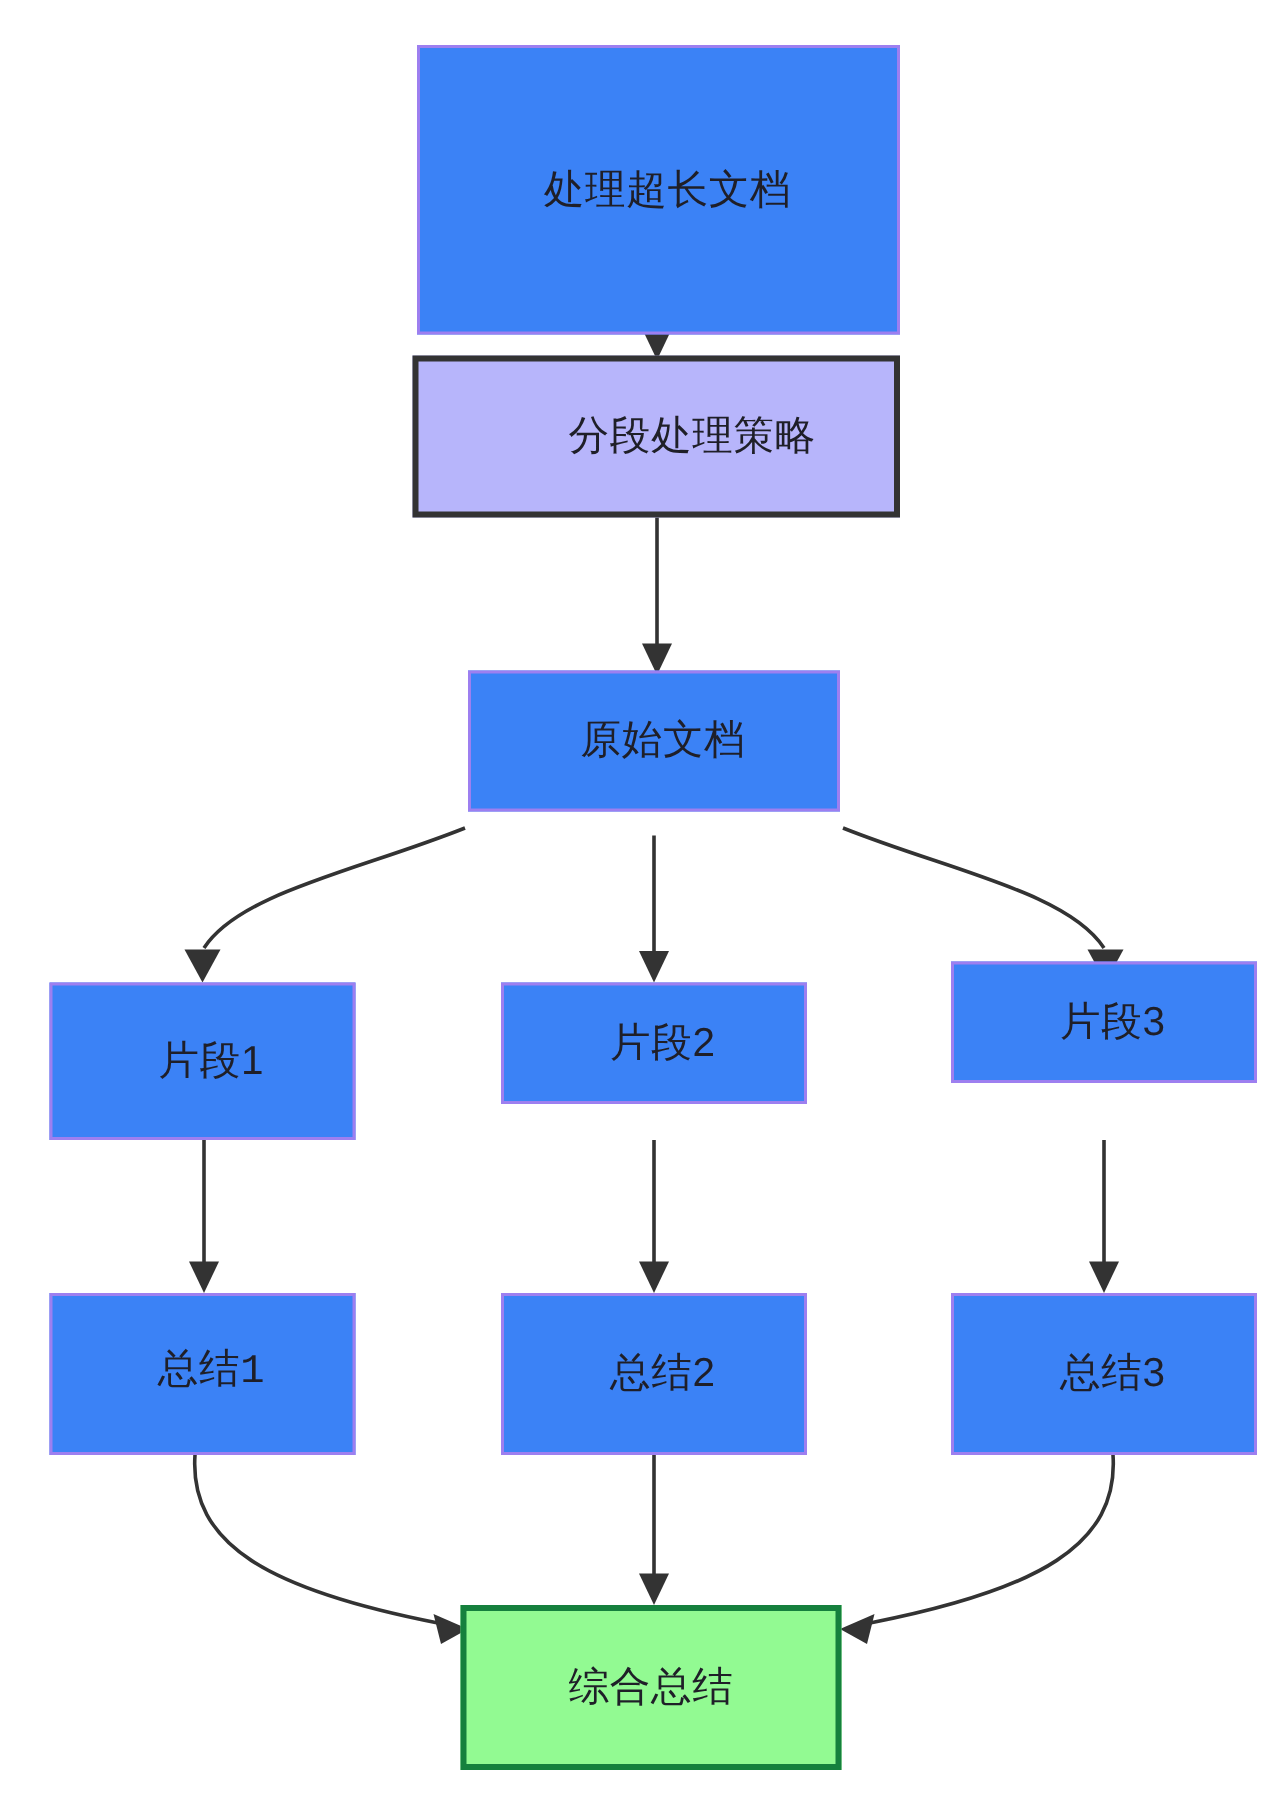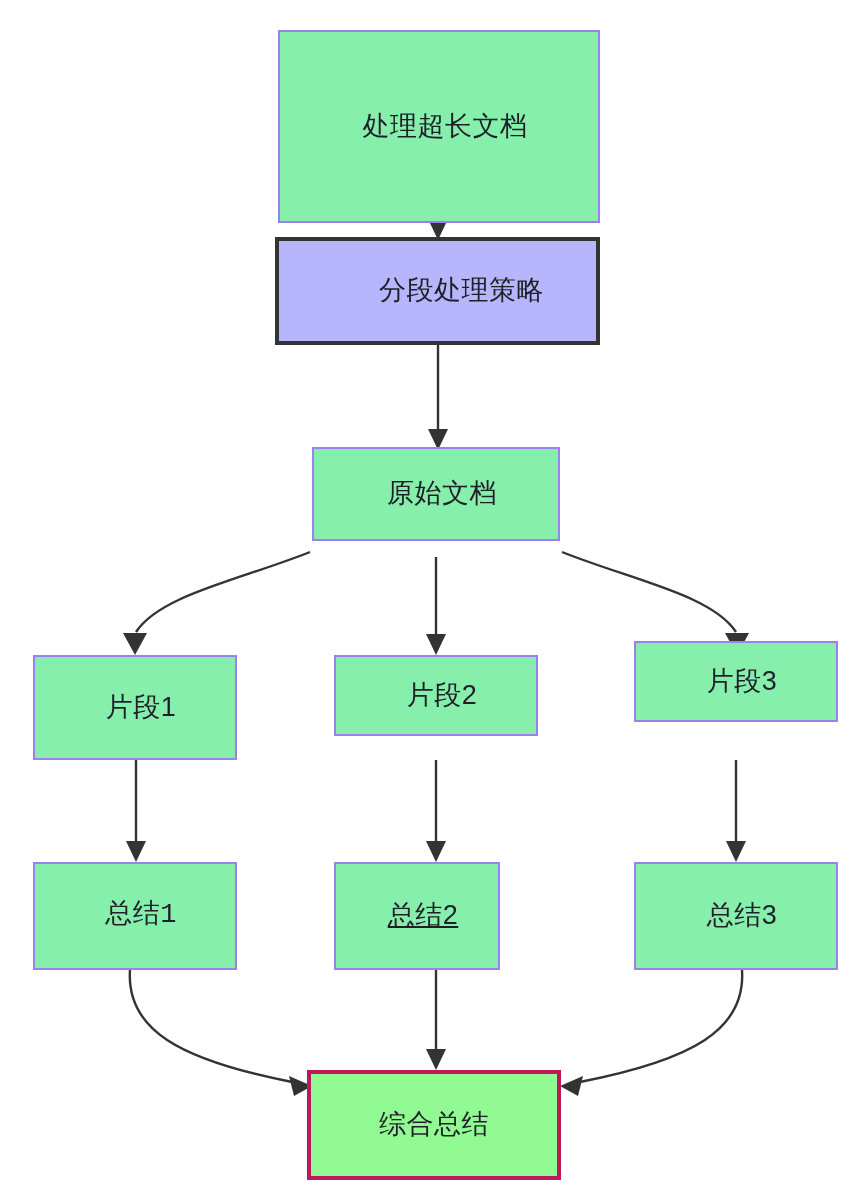--- a/index.html
+++ b/index.html
@@ -37,31 +37,31 @@
     display: flex;
     align-items: center;
     justify-content: center;
     text-align: center;
     line-height: 1.25;
     letter-spacing: 0.5px;
     color: #1f1f28;
     font-size: 27px;
   }
   .node-normal {
-    background: #86efac;
+    background: #3b82f6;
     border: 2px solid #9d7ff0;
     padding-left: 12px;
   }
   .node-emphasis {
     background: #b7b5fb;
     border: 4px solid #333333;
   }
   .node-final {
     background: #92fa92;
-    border: 4px solid #be185d;
+    border: 4px solid #15803d;
   }
   .node-label {
     display: block;
     white-space: nowrap;
   }
 </style>
 </head>
 <body>
 
 <svg id="diagram" viewBox="0 0 852 1196" xmlns="http://www.w3.org/2000/svg">
@@ -161,21 +161,21 @@
 </div>
 
 <div class="node-box node-normal" style="left:634px; top:629px; width:204px; height:81px;margin-top:12px;">
   <span class="node-label">片段3</span>
 </div>
 
 <div class="node-box node-normal" style="left:33px; top:862px; width:204px; height:108px;font-family:Liberation Mono, monospace;">
   <span class="node-label">总结1</span>
 </div>
 
-<div class="node-box node-normal" style="left:334px; top:862px; width:166px; height:108px;text-decoration:underline;">
+<div class="node-box node-normal" style="left:334px; top:862px; width:204px; height:108px;">
   <span class="node-label">总结2</span>
 </div>
 
 <div class="node-box node-normal" style="left:634px; top:862px; width:204px; height:108px;">
   <span class="node-label">总结3</span>
 </div>
 
 <div class="node-box node-final" style="left:307px; top:1070px; width:254px; height:110px;">
   <span class="node-label">综合总结</span>
 </div>

